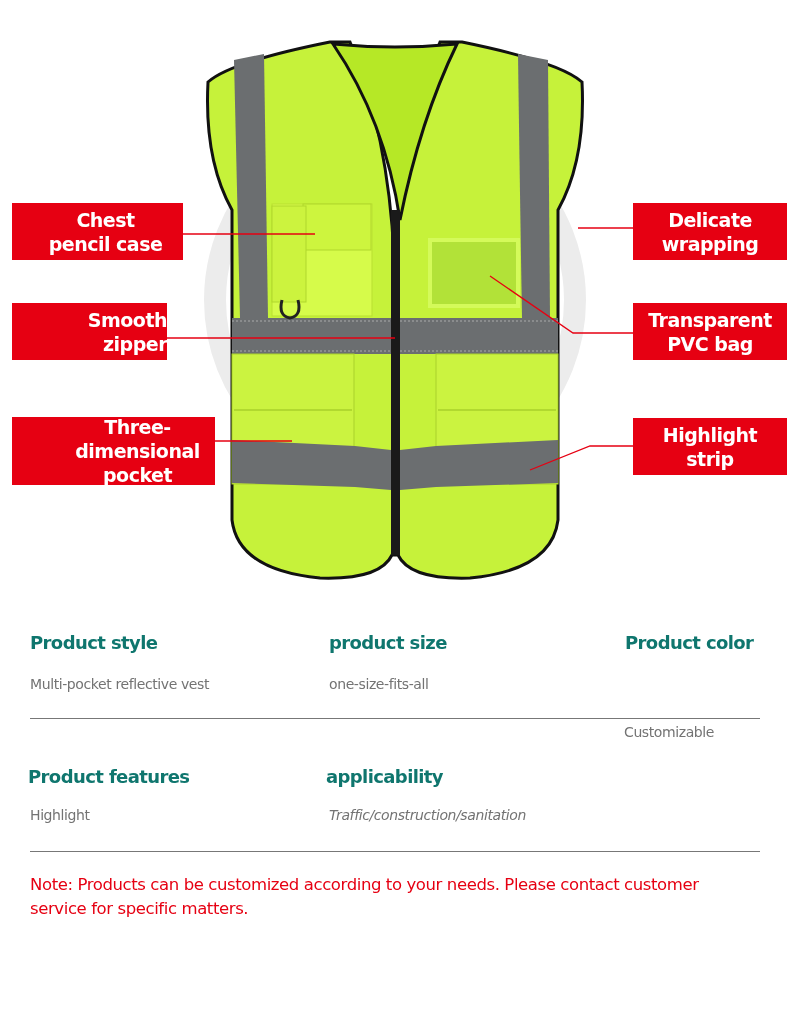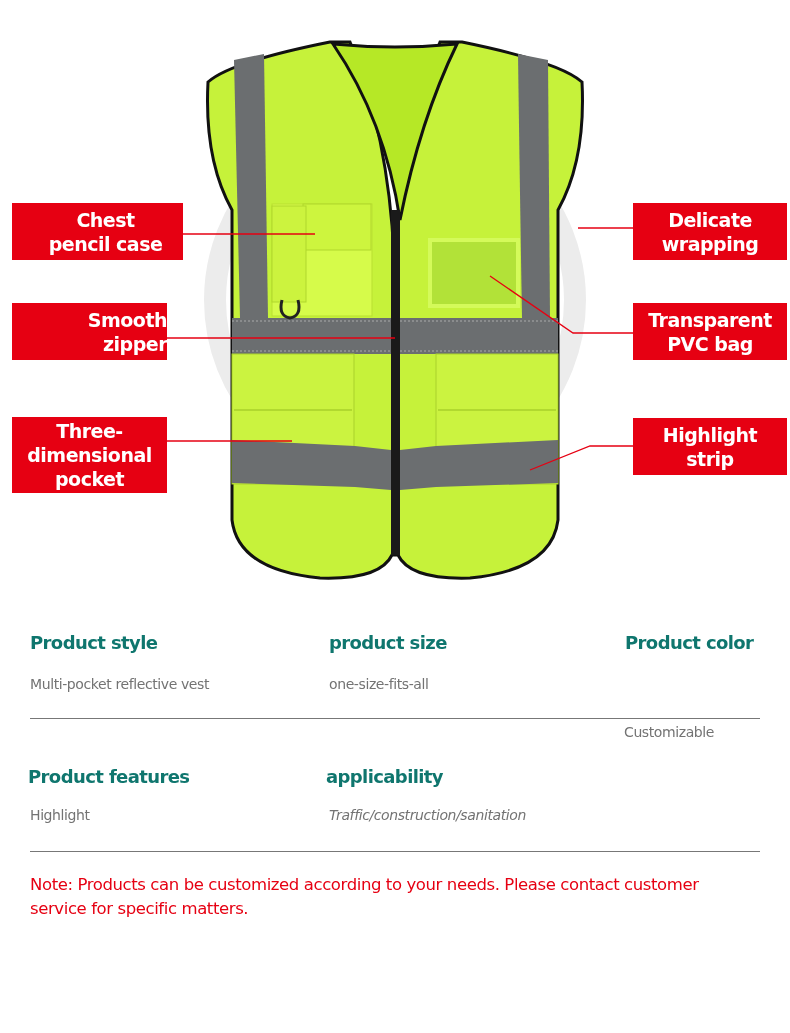--- a/index.html
+++ b/index.html
@@ -68,21 +68,21 @@
   </svg>
 
   <div class="callout" style="left:12px; top:203px; width:155px; height:57px;padding-left:16px;">
     <span>Chest</span>
     <span>pencil case</span>
   </div>
   <div class="callout" style="left:12px; top:303px; width:155px; height:57px;align-items:flex-end;">
     <span>Smooth</span>
     <span>zipper</span>
   </div>
-  <div class="callout" style="left:12px; top:417px; width:155px; height:76px;">
+  <div class="callout" style="left:12px; top:417px; width:155px; height:68px;padding-left:48px;">
     <span>Three-</span>
     <span>dimensional</span>
     <span>pocket</span>
   </div>
   <div class="callout" style="left:633px; top:203px; width:154px; height:57px;">
     <span>Delicate</span>
     <span>wrapping</span>
   </div>
   <div class="callout" style="left:633px; top:303px; width:154px; height:57px;">
     <span>Transparent</span>

